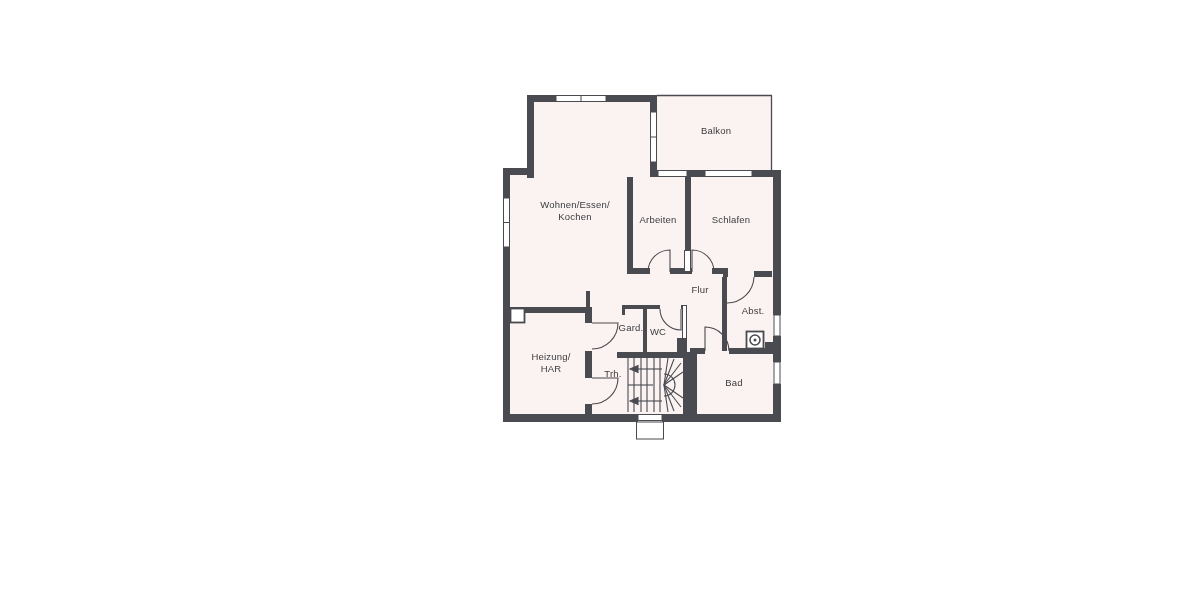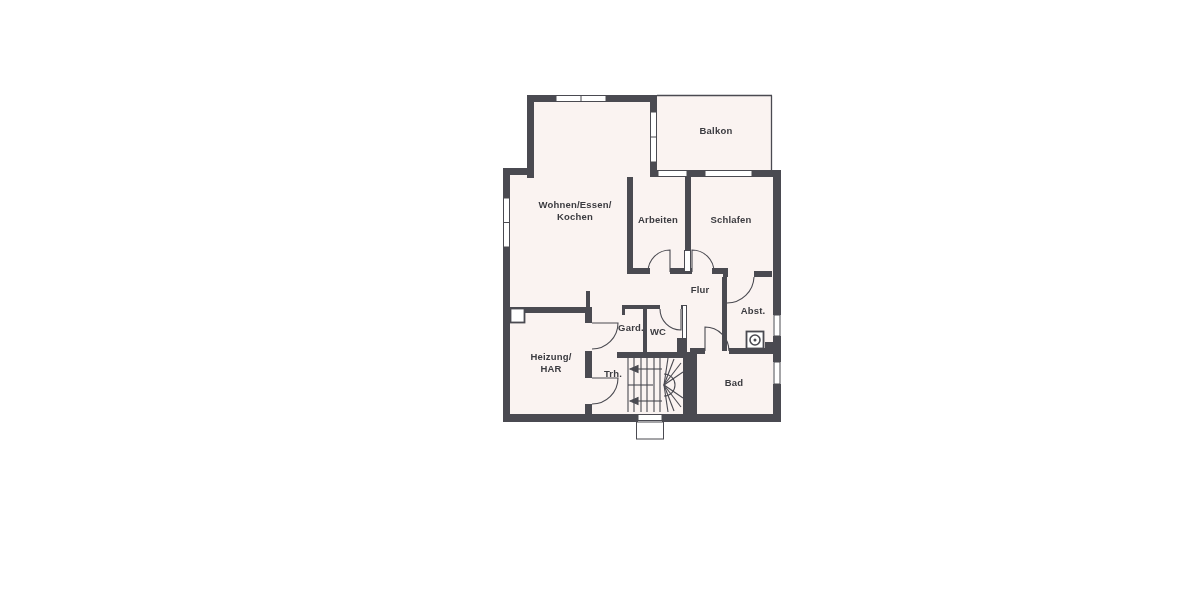--- a/index.html
+++ b/index.html
@@ -1,16 +1,16 @@
 <!DOCTYPE html>
 <html><head>
 <meta charset="utf-8">
 <style>
   html,body{margin:0;padding:0;background:#ffffff;}
-  .canvas{position:relative;width:1200px;height:600px;background:#ffffff;overflow:hidden;font-weight:bold;}
+  .canvas{position:relative;width:1200px;height:600px;background:#ffffff;overflow:hidden;}
   .canvas svg{position:absolute;left:0;top:0;}
   text{font-family:"Liberation Sans","DejaVu Sans",sans-serif;font-size:9.5px;letter-spacing:0.2px;}
 </style>
 </head>
 <body>
 
 <div class="canvas">
 <svg width="1200" height="600" viewBox="0 0 1200 600">
 
   <g stroke="none" fill="#faf3f1">

